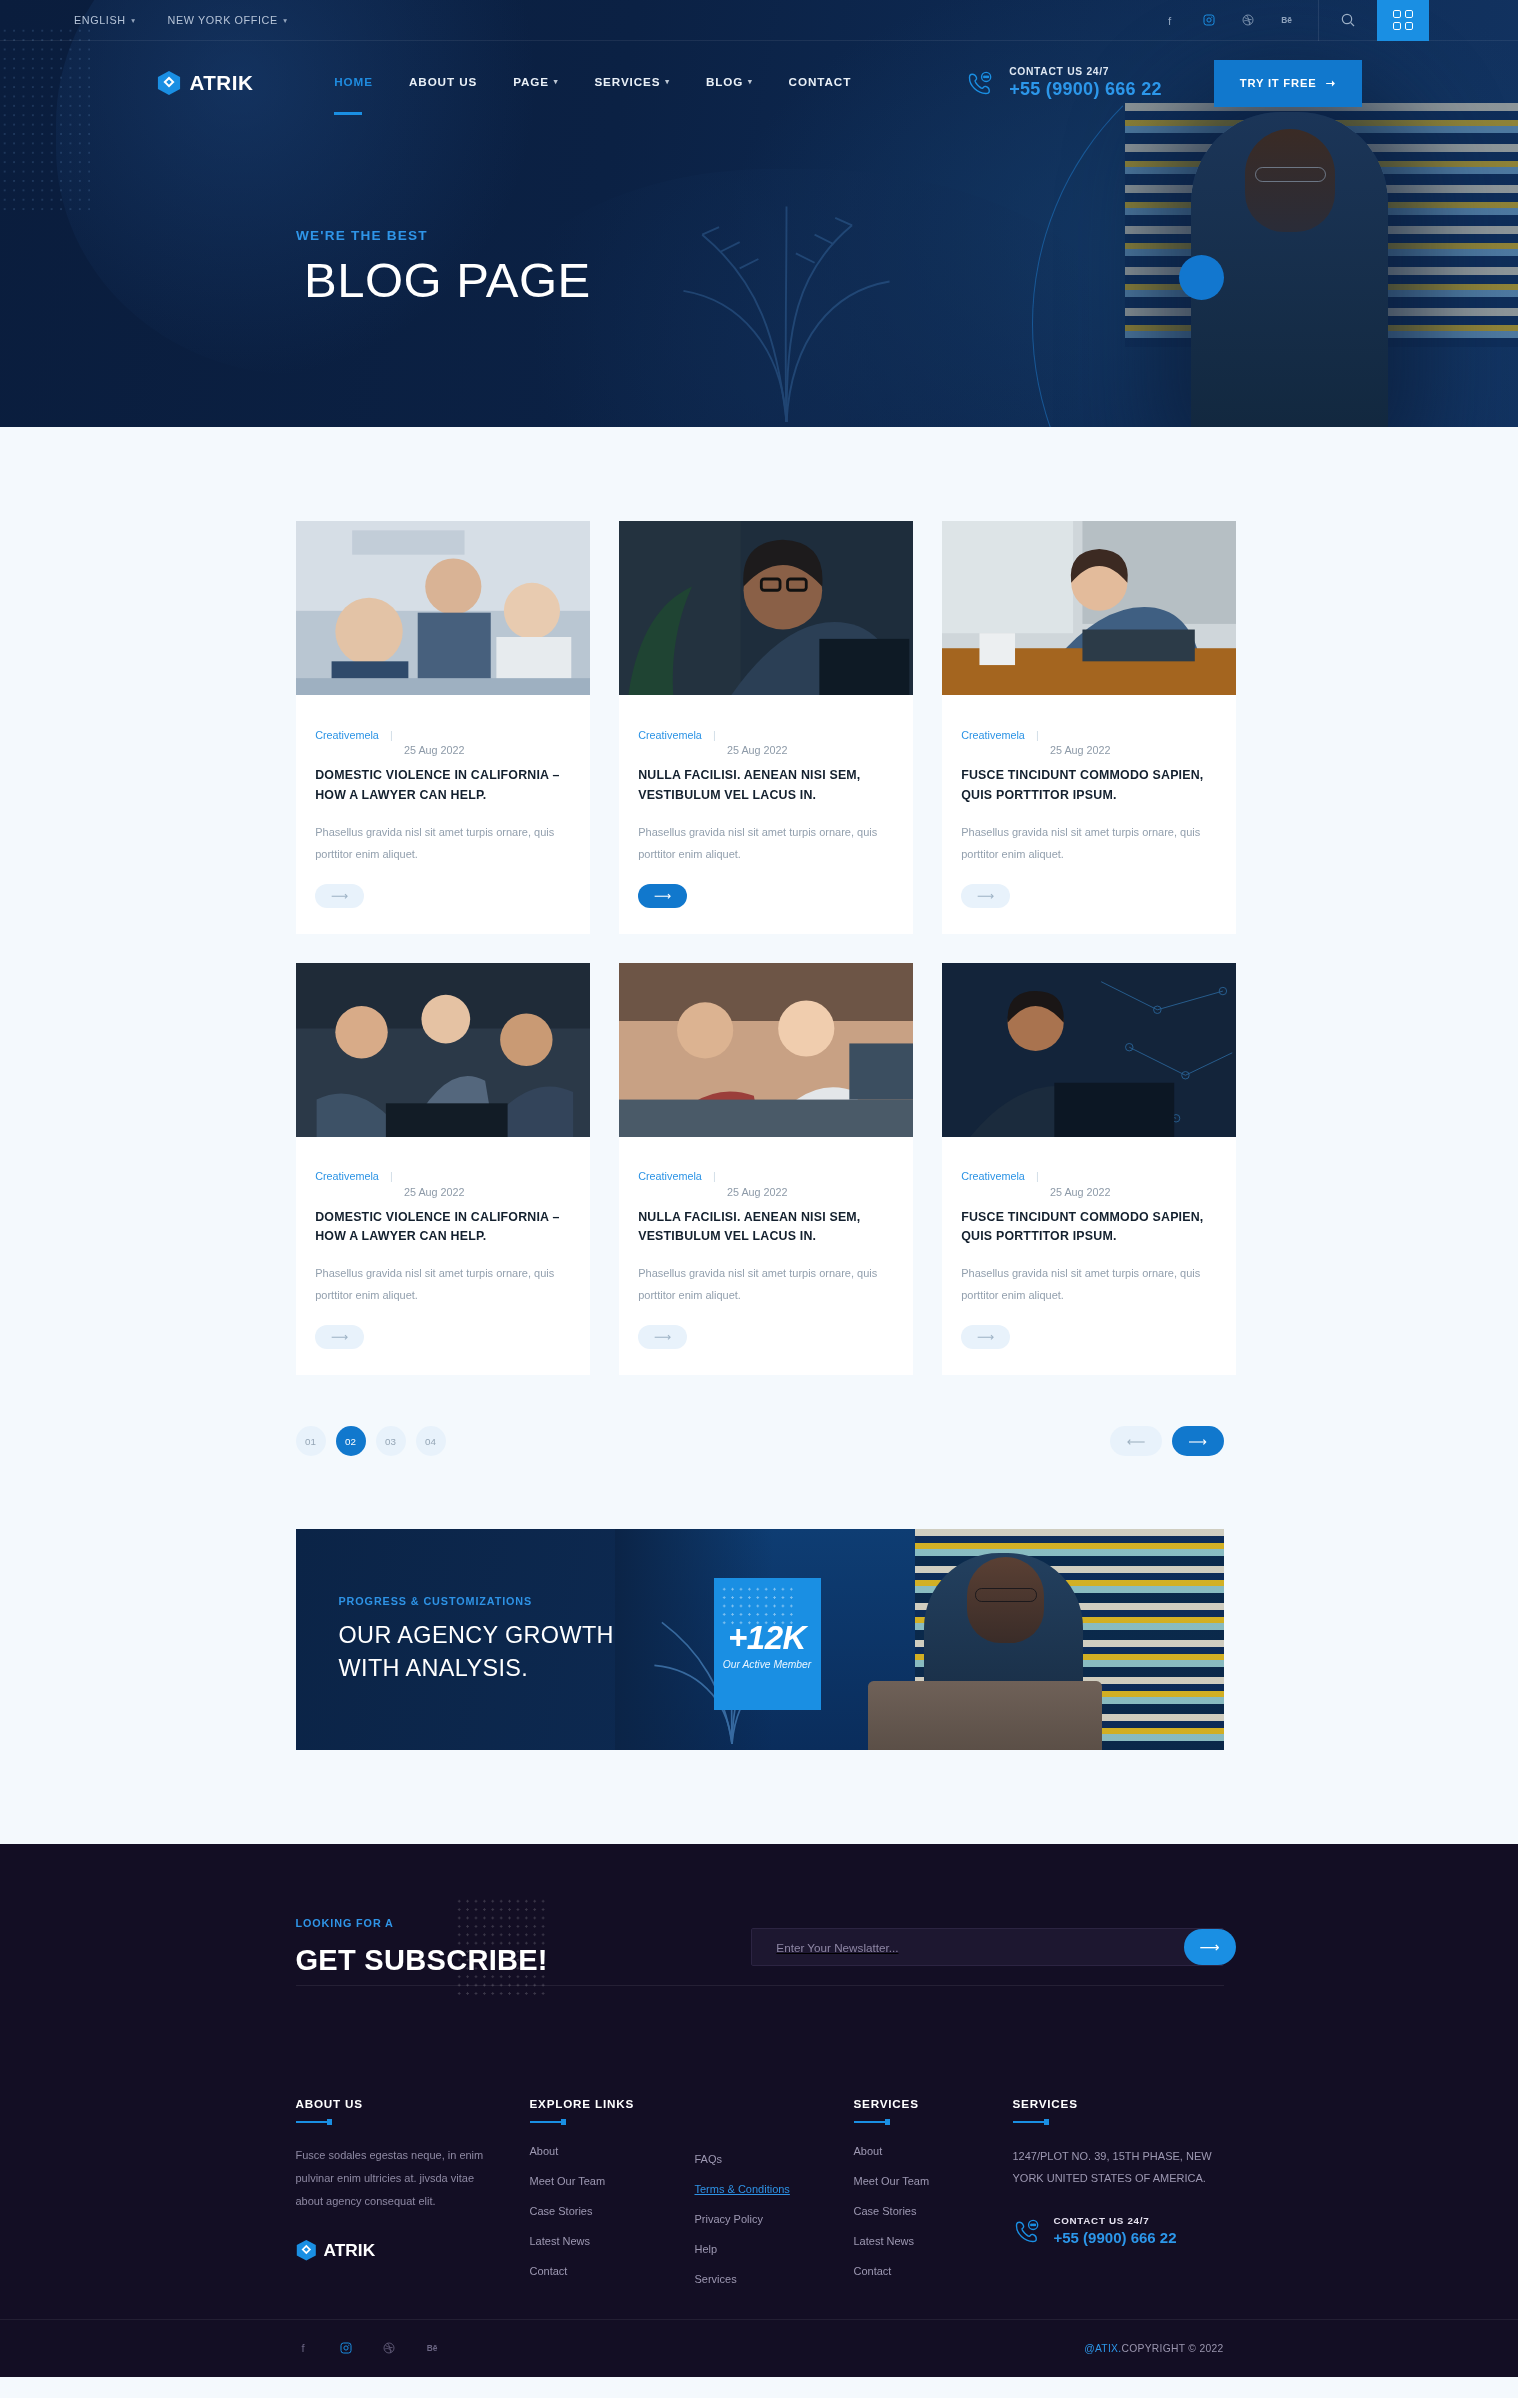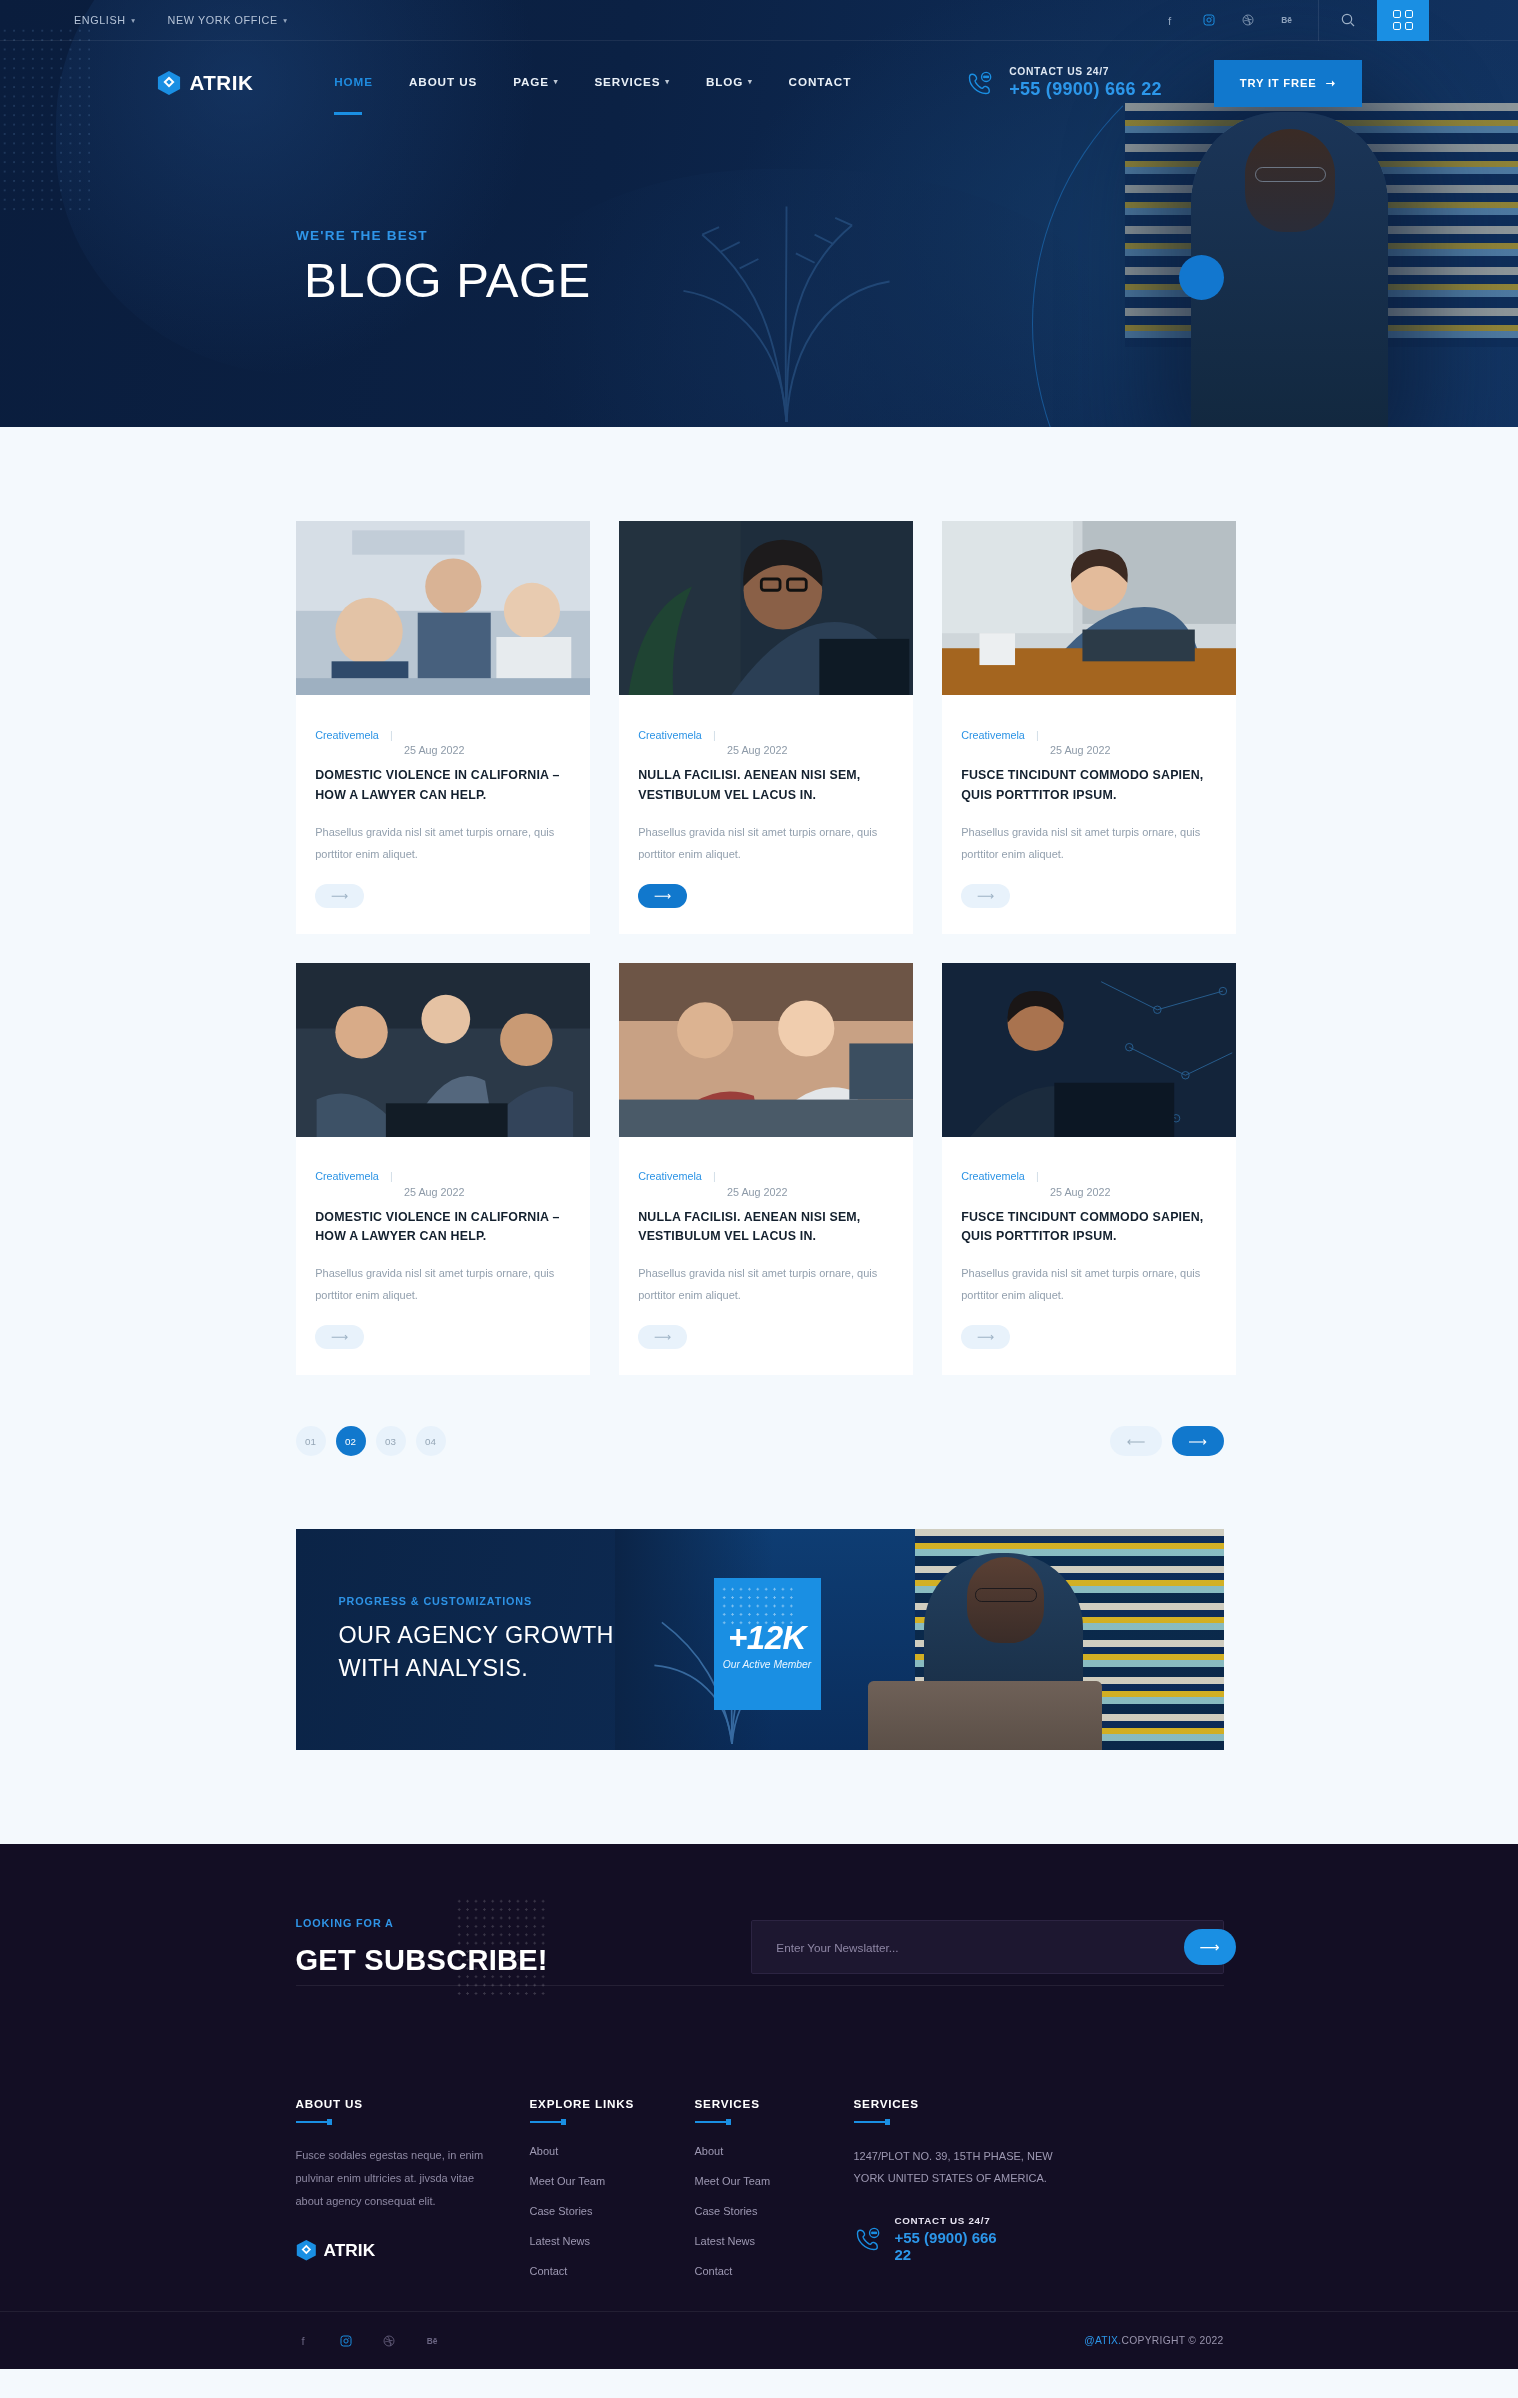--- a/index.html
+++ b/index.html
@@ -254,23 +254,23 @@
   .sub-row { display: flex; align-items: center; }
   .sub-left { position: relative; width: 403px; }
   .s-kicker { color: #2f95e8; font-size: 10.8px; font-weight: 700; letter-spacing: 0.9px; }
   .s-title { color: #fff; font-size: 29px; font-weight: 700; letter-spacing: 0.3px; margin-top: 15px; }
   .sub-dots {
     position: absolute; left: 159px; top: -20.6px; width: 94px; height: 103px;
     background-image: radial-gradient(rgba(255,255,255,.17) 1px, transparent 1.1px);
     background-size: 8.4px 8.4px;
   }
   .sub-field {
-    margin-left: 97px; width: 530px; height: 54px; position: relative;
+    margin-left: 97px; width: 530px; height: 38px; position: relative;
     background: #1d1730; border: 0.9px solid #2c2442; border-radius: 1.9px;
-    display: flex; align-items: center;
+    display: flex; align-items: center; text-decoration: underline;
   }
   .sub-field input {
     background: transparent; border: none; outline: none; color: #cfc8e0;
     font-size: 11.7px; padding-left: 24px; width: 431px; font-family: inherit;
   }
   .sub-field input::placeholder { color: #8f87a5; }
   .sub-go {
     position: absolute; right: -13px; width: 52px; height: 36px; border-radius: 18px;
     background: #1a8fe3; color: #fff; border: none; cursor: pointer; font-size: 14px;
     display: flex; align-items: center; justify-content: center; font-family: inherit;
@@ -729,20 +729,30 @@
             <div class="f-rule"></div>
             <div class="f-list">
               <a class="f-link">About</a>
               <a class="f-link">Meet Our Team</a>
               <a class="f-link">Case Stories</a>
               <a class="f-link">Latest News</a>
               <a class="f-link">Contact</a>
             </div>
           </div>
 
+          <div>
+            <div class="f-head"></div>
+            <div class="f-list" style="margin-top:56px">
+              <a class="f-link">FAQs</a>
+              <a class="f-link hl">Terms &amp; Conditions</a>
+              <a class="f-link">Privacy Policy</a>
+              <a class="f-link">Help</a>
+              <a class="f-link">Services</a>
+            </div>
+          </div>
 
           <div>
             <div class="f-head">SERVICES</div>
             <div class="f-rule"></div>
             <div class="f-list">
               <a class="f-link">About</a>
               <a class="f-link">Meet Our Team</a>
               <a class="f-link">Case Stories</a>
               <a class="f-link">Latest News</a>
               <a class="f-link">Contact</a>

